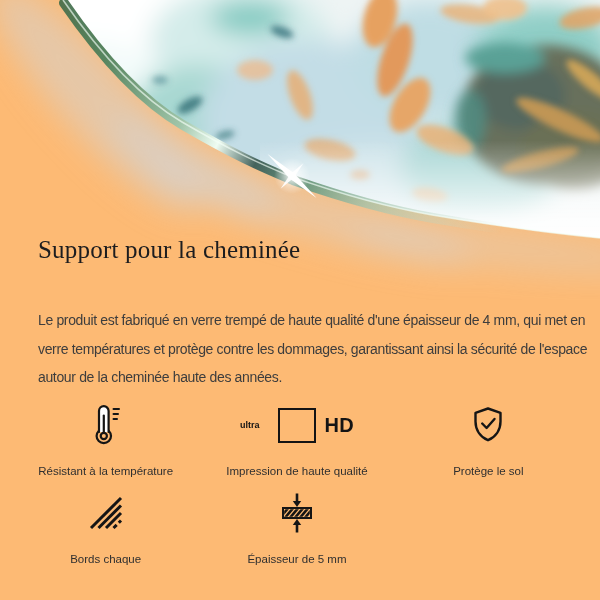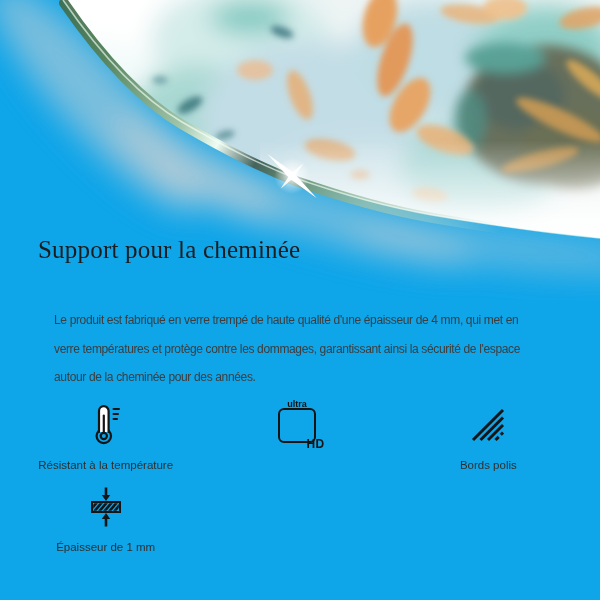--- a/index.html
+++ b/index.html
@@ -1,34 +1,34 @@
 <!DOCTYPE html>
 <html><head>
 <meta charset="utf-8">
 <style>
   html,body{margin:0;padding:0;background:#fff;}
-  #page{position:relative;width:600px;height:600px;background:#0ea5e9;overflow:hidden;
+  #page{position:relative;width:600px;height:600px;background:#fdba74;overflow:hidden;
         font-family:"Liberation Sans", sans-serif;}
   #hero{position:absolute;top:0;left:0;width:600px;height:300px;display:block;}
   #title{position:absolute;left:38px;top:231px;margin:0;
          font-family:"Liberation Serif","DejaVu Serif",serif;
          font-weight:400;font-size:25px;line-height:37px;color:#1d1d1f;letter-spacing:0.2px;}
   #title span{display:block;}
-  #desc{position:absolute;left:54px;top:306px;width:540px;
-        font-size:12px;line-height:28.5px;color:#3d3d3d;letter-spacing:-0.35px;}
+  #desc{position:absolute;left:38px;top:306px;width:540px;
+        font-size:14px;line-height:28.5px;color:#3d3d3d;letter-spacing:-0.35px;}
   #desc div{white-space:nowrap;}
   #features{position:absolute;left:10px;right:16px;top:402px;
             display:grid;grid-template-columns:repeat(3,1fr);row-gap:12px;}
   .feat{display:flex;flex-direction:column;align-items:center;}
   .feat .ic{height:46px;display:flex;align-items:center;justify-content:center;}
-  .feat .lbl{margin-top:11px;font-size:11.5px;color:#2f2f2f;line-height:13px;text-align:center;}
-  .uhd{width:34px;height:31px;border:2.6px solid #141414;border-radius:6px;
-       display:flex;flex-direction:column;align-items:center;justify-content:center;color:#141414;gap:28px;}
+  .feat .lbl{margin-top:17px;font-size:11.5px;color:#2f2f2f;line-height:13px;text-align:center;}
+  .uhd{width:34px;height:31px;border:2.6px solid #141414;border-radius:0;
+       display:flex;flex-direction:row;align-items:center;justify-content:center;color:#141414;gap:28px;}
   .uhd .t1{font-size:9px;font-weight:700;line-height:9px;}
-  .uhd .t2{font-size:12px;font-weight:700;line-height:14px;letter-spacing:0.3px;padding-left:37px;}
+  .uhd .t2{font-size:20px;font-weight:700;line-height:14px;letter-spacing:0.3px;padding-left:37px;}
   svg{display:block;}
 </style>
 </head>
 <body>
 
 <div id="page">
 
   <svg id="hero" viewBox="0 0 600 300" xmlns="http://www.w3.org/2000/svg">
     <defs>
       <clipPath id="glassClip">
@@ -135,21 +135,21 @@
     </g>
   </svg>
 
   <h1 id="title">
     <span>Support pour la cheminée</span>
   </h1>
 
   <div id="desc">
     <div>Le produit est fabriqué en verre trempé de haute qualité d'une épaisseur de 4 mm, qui met en</div>
     <div>verre températures et protège contre les dommages, garantissant ainsi la sécurité de l'espace</div>
-    <div>autour de la cheminée pour des années.</div>
+    <div>autour de la cheminée haute des années.</div>
   </div>
 
   <div id="features">
 
     <div class="feat">
       <div class="ic">
         <svg width="40" height="46" viewBox="0 0 40 46" fill="none" stroke="#151515" stroke-width="2.2" stroke-linecap="round">
           <circle cx="17.8" cy="34" r="7.2"></circle>
           <path d="M13,30 L13,9 A4.8,4.8 0 0 1 22.6,9 L22.6,30" fill="#ffffff"></path>
           <circle cx="17.8" cy="34" r="3.1"></circle>
@@ -162,34 +162,44 @@
       <div class="lbl">Résistant à la température</div>
     </div>
 
     <div class="feat">
       <div class="ic">
         <div class="uhd">
           <span class="t1">ultra</span>
           <span class="t2">HD</span>
         </div>
       </div>
-    </div>
-
+      <div class="lbl">Impression de haute qualité</div>
+    </div>
+
+    <div class="feat">
+      <div class="ic">
+        <svg width="40" height="42" viewBox="0 0 40 42" fill="none" stroke="#151515" stroke-width="2.4" stroke-linecap="round" stroke-linejoin="round">
+          <path d="M20,4.5 L32.5,8.8 L32.5,17.5 C32.5,26.5 27.3,33.2 20,36.2 C12.7,33.2 7.5,26.5 7.5,17.5 L7.5,8.8 Z"></path>
+          <polyline points="14.2,19.5 18.6,24 26.5,15"></polyline>
+        </svg>
+      </div>
+      <div class="lbl">Protège le sol</div>
+    </div>
 
 
     <div class="feat">
       <div class="ic">
         <svg width="40" height="40" viewBox="0 0 40 40" fill="none" stroke="#151515" stroke-width="3">
           <line x1="5" y1="35" x2="35" y2="5"></line>
           <line x1="12.5" y1="35" x2="35" y2="12.5"></line>
           <line x1="20" y1="35" x2="35" y2="20"></line>
           <line x1="27.5" y1="35" x2="35" y2="27.5" stroke-dasharray="4.5 3"></line>
         </svg>
       </div>
-      <div class="lbl">Bords polis</div>
+      <div class="lbl">Bords chaque</div>
     </div>
 
     <div class="feat">
       <div class="ic">
         <svg width="40" height="46" viewBox="0 0 40 46">
           <defs>
               <clipPath id="barClip">
                 <rect x="7.2" y="19.2" width="25.6" height="7.6"></rect>
               </clipPath>
             </defs>
@@ -201,17 +211,17 @@
             <line x1="22" y1="29" x2="32" y2="17"></line>
             <line x1="27" y1="29" x2="37" y2="17"></line>
           </g>
           <rect x="6" y="18" width="28" height="10" fill="none" stroke="#151515" stroke-width="2"></rect>
           <line x1="20" y1="3.5" x2="20" y2="11.5" stroke="#151515" stroke-width="2.6"></line>
           <polygon points="15.8,11 24.2,11 20,17" fill="#151515"></polygon>
           <line x1="20" y1="42.5" x2="20" y2="34.5" stroke="#151515" stroke-width="2.6"></line>
           <polygon points="15.8,35 24.2,35 20,29" fill="#151515"></polygon>
         </svg>
       </div>
-      <div class="lbl">Épaisseur de 1 mm</div>
+      <div class="lbl">Épaisseur de 5 mm</div>
     </div>
 
   </div>
 </div>
 
 </body></html>

